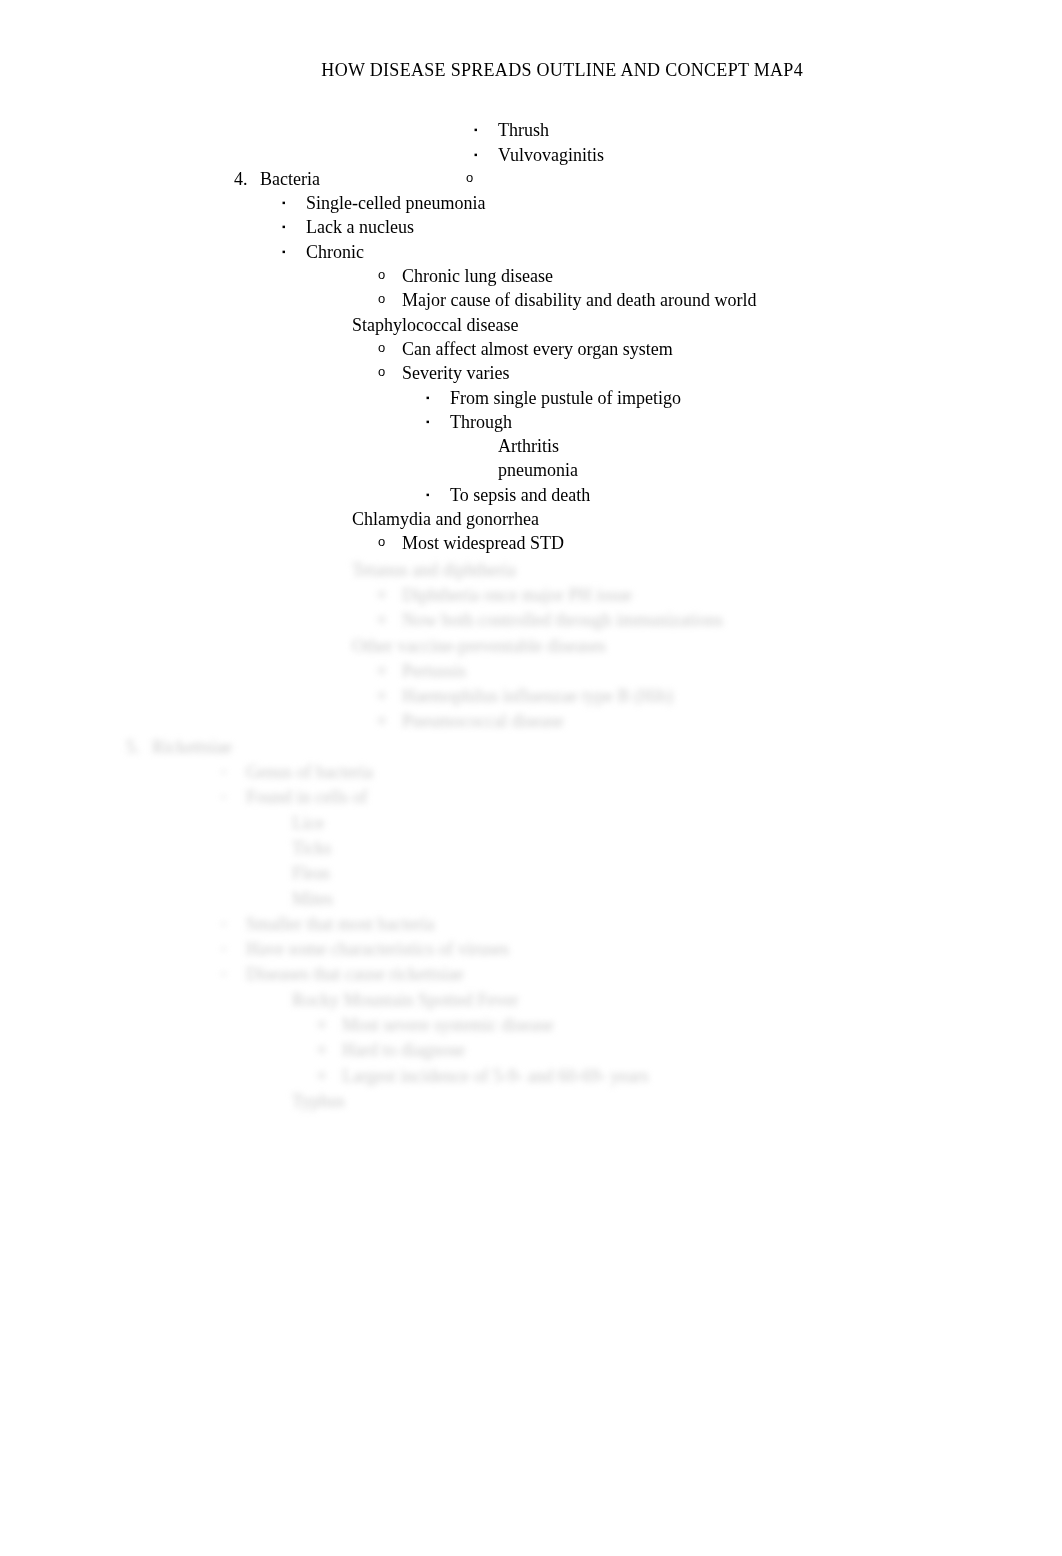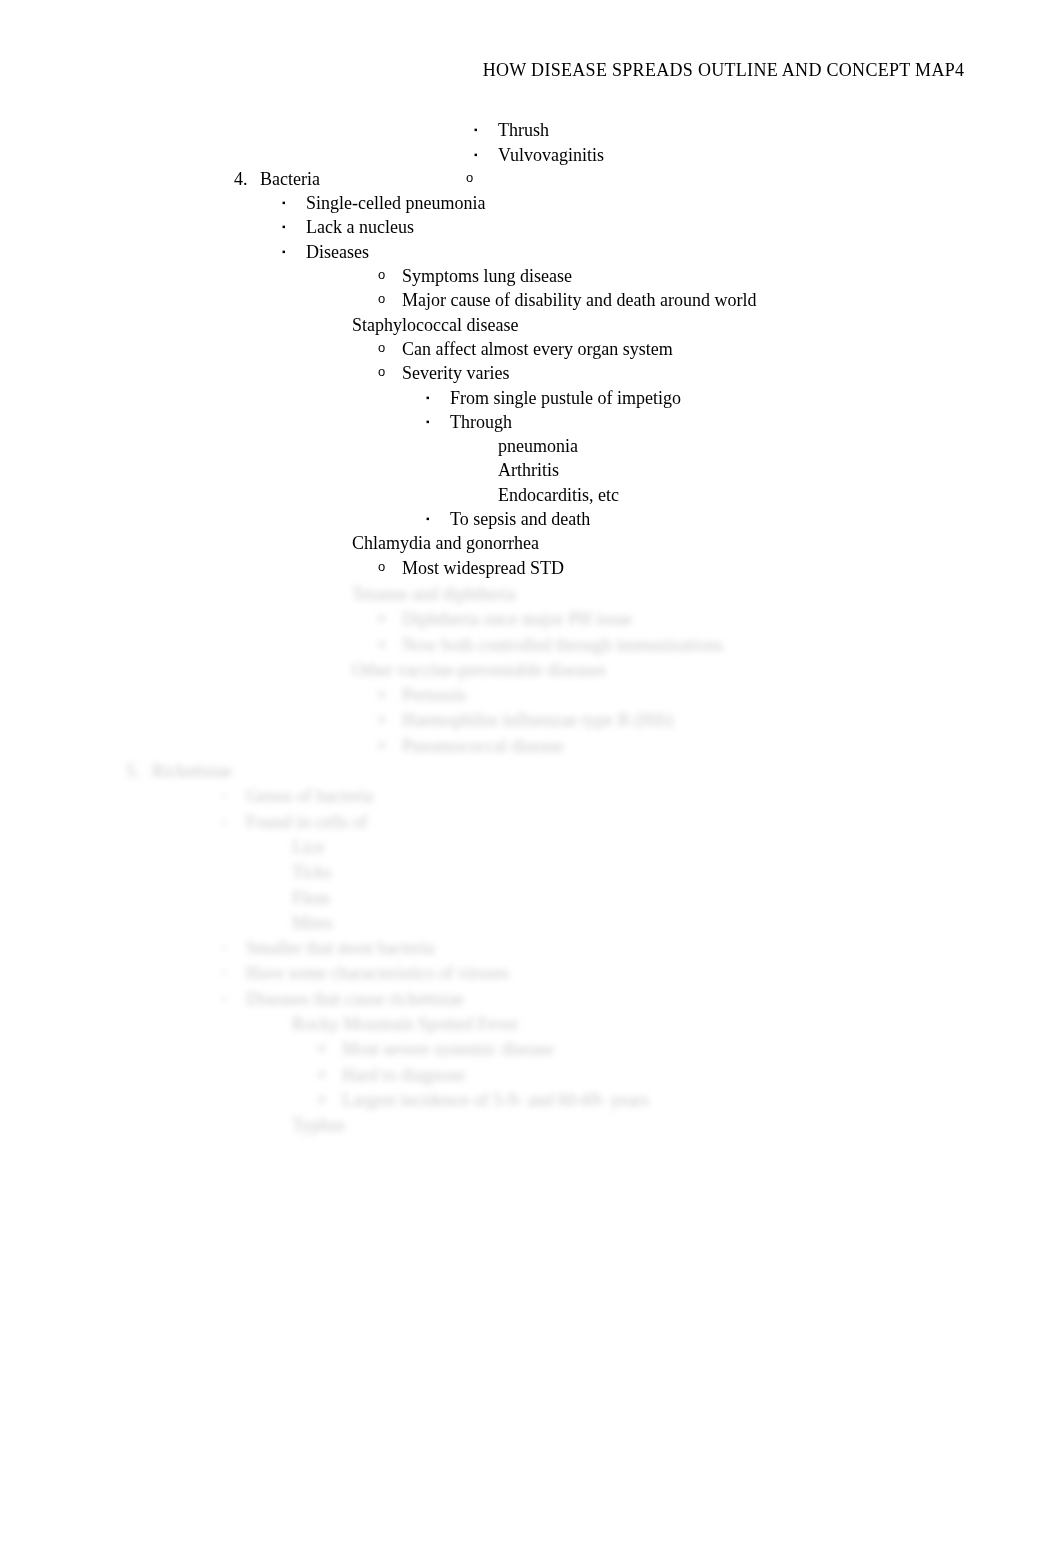--- a/index.html
+++ b/index.html
@@ -13,21 +13,21 @@
       font-size: 18px;
       color: #000;
       line-height: 1.35;
       width: 1062px;
       height: 1556px;
       position: relative;
       padding: 58px 90px 0 132px;
     }
     .header {
       display: flex;
-      justify-content: flex-end;
+      justify-content: center;
       align-items: baseline;
       margin-bottom: 36px;
       margin-left: 28px;
     }
     .header-title {
       letter-spacing: 0.3px;
     }
     .page-num {
       margin-right: 8px;
     }
@@ -75,33 +75,32 @@
 
 <div class="content">
 
   <div class="li lv-sq0"><span class="b sq">▪</span><span>Thrush</span></div>
   <div class="li lv-sq0"><span class="b sq">▪</span><span>Vulvovaginitis</span></div>
   <div class="li lv-o0"><span class="b circ">o</span></div>
 
   <div class="li lv-num"><span class="b num">4.</span><span>Bacteria</span></div>
   <div class="li lv-sq1"><span class="b sq">▪</span><span>Single-celled pneumonia</span></div>
   <div class="li lv-sq1"><span class="b sq">▪</span><span>Lack a nucleus</span></div>
-  <div class="li lv-sq1"><span class="b sq">▪</span><span>Diseases</span></div>
+  <div class="li lv-sq1"><span class="b sq">▪</span><span>Chronic</span></div>
 
-  <div class="li lv-o1"><span class="b circ">o</span><span>Symptoms lung disease</span></div>
+  <div class="li lv-o1"><span class="b circ">o</span><span>Chronic lung disease</span></div>
   <div class="li lv-o1"><span class="b circ">o</span><span>Major cause of disability and death around world</span></div>
 
   <div class="li lv-d1"><span class="b disc"></span><span>Staphylococcal disease</span></div>
   <div class="li lv-o1"><span class="b circ">o</span><span>Can affect almost every organ system</span></div>
   <div class="li lv-o1"><span class="b circ">o</span><span>Severity varies</span></div>
   <div class="li lv-sq2"><span class="b sq">▪</span><span>From single pustule of impetigo</span></div>
   <div class="li lv-sq2"><span class="b sq">▪</span><span>Through</span></div>
+  <div class="li lv-d2"><span class="b disc"></span><span>Arthritis</span></div>
   <div class="li lv-d2"><span class="b disc"></span><span>pneumonia</span></div>
-  <div class="li lv-d2"><span class="b disc"></span><span>Arthritis</span></div>
-  <div class="li lv-d2"><span class="b disc"></span><span>Endocarditis, etc</span></div>
   <div class="li lv-sq2"><span class="b sq">▪</span><span>To sepsis and death</span></div>
 
   <div class="li lv-d1"><span class="b disc"></span><span>Chlamydia and gonorrhea</span></div>
   <div class="li lv-o1"><span class="b circ">o</span><span>Most widespread STD</span></div>
 
   <div class="blurred">
     <div class="li lv-d1"><span class="b disc"></span><span>Tetanus and diphtheria</span></div>
     <div class="li lv-o1"><span class="b circ">o</span><span>Diphtheria once major PH issue</span></div>
     <div class="li lv-o1"><span class="b circ">o</span><span>Now both controlled through immunizations</span></div>
 

